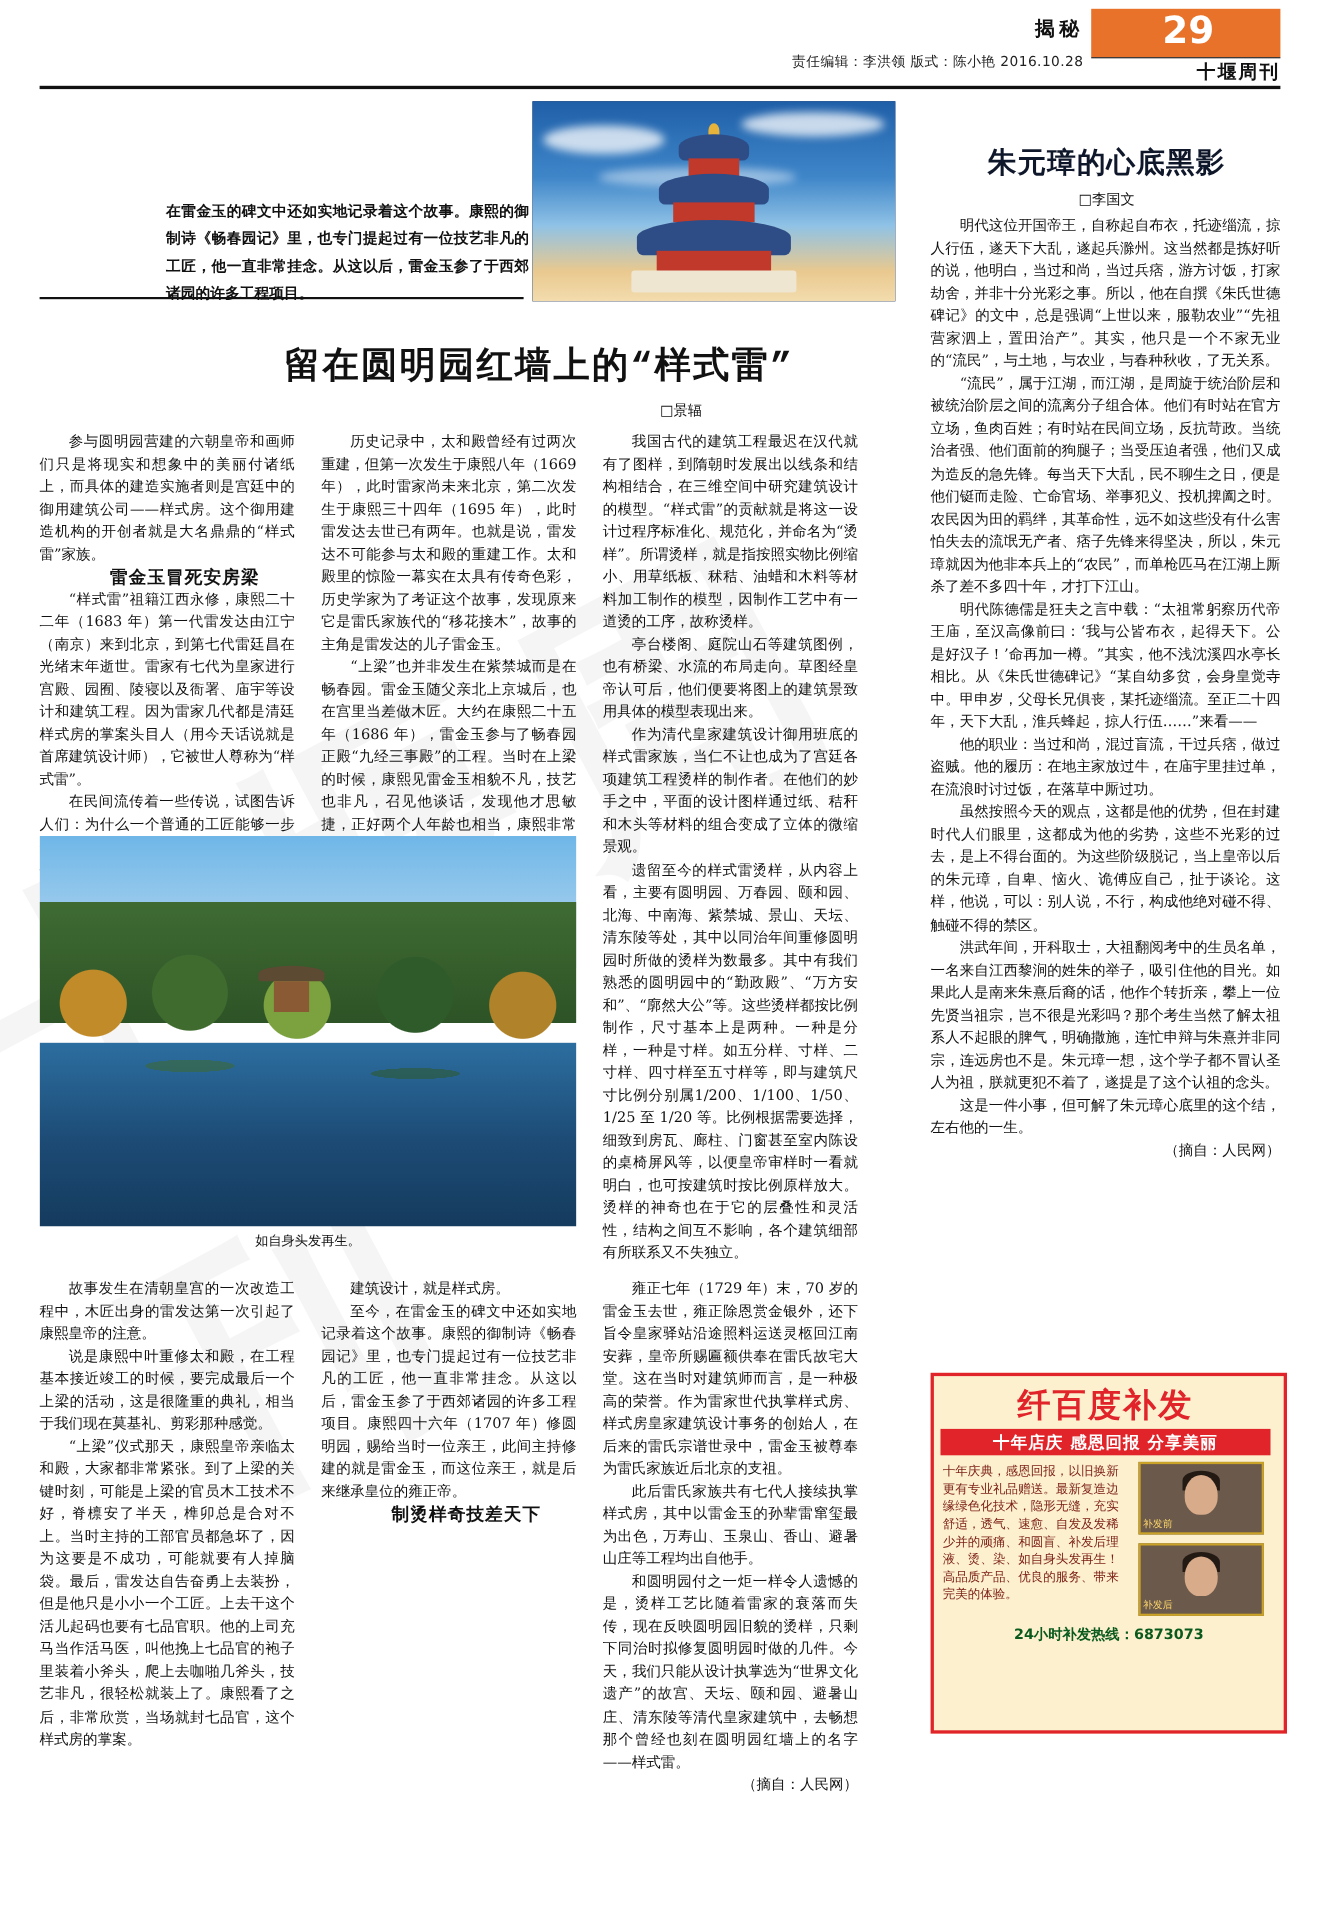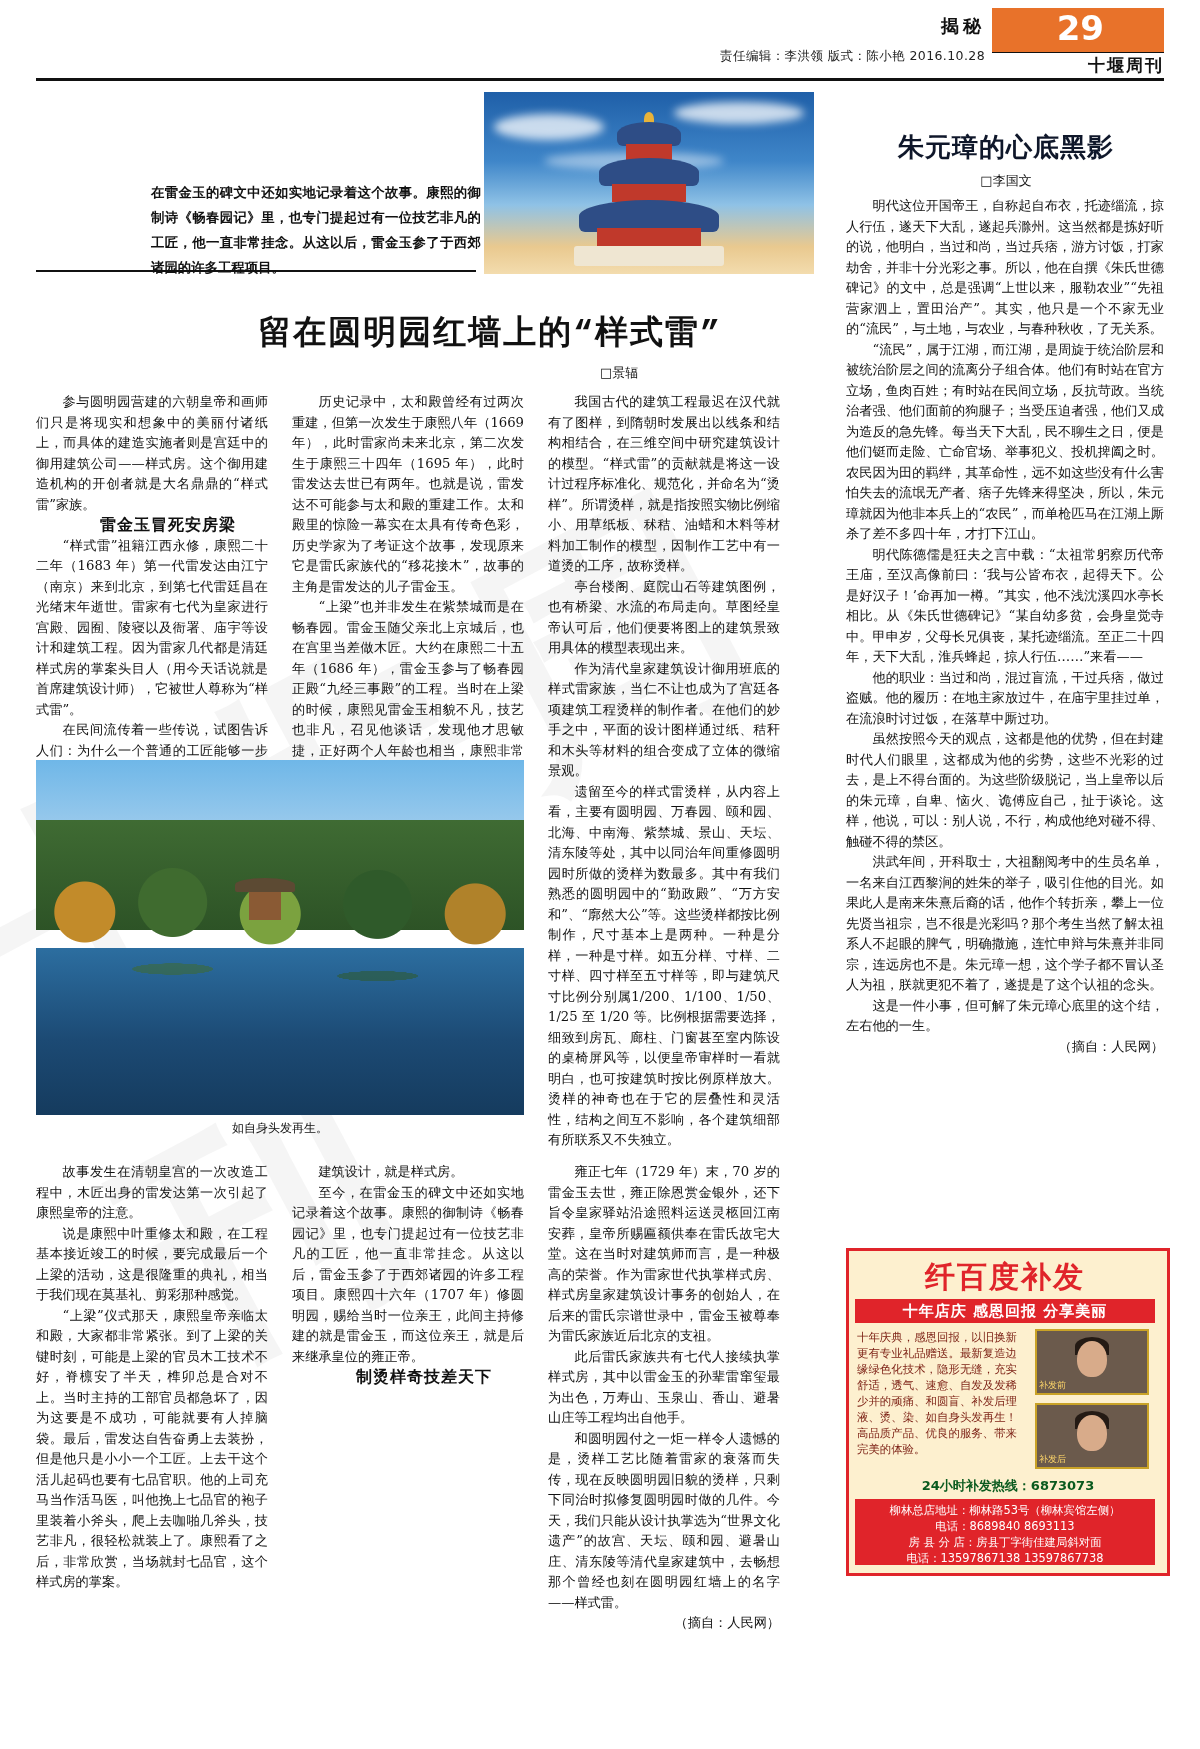--- a/index.html
+++ b/index.html
@@ -295,21 +295,15 @@
       <div class="hair"></div>
       <div class="face"></div>
       <div class="cap">补发前</div>
     </div>
     <div class="ad-photo p2">
       <div class="hair"></div>
       <div class="face"></div>
       <div class="cap">补发后</div>
     </div>
     <div class="ad-hot">24小时补发热线：6873073</div>
-    <div class="ad-foot">
-      <div class="line">柳林总店地址：柳林路53号（柳林宾馆左侧）</div>
-      <div class="line">电话：8689840 8693113</div>
-      <div class="line">房 县 分 店：房县丁字街佳建局斜对面</div>
-      <div class="line">电话：13597867138 13597867738</div>
-    </div>
   </div>
 
 </div>
 
 </body></html>

